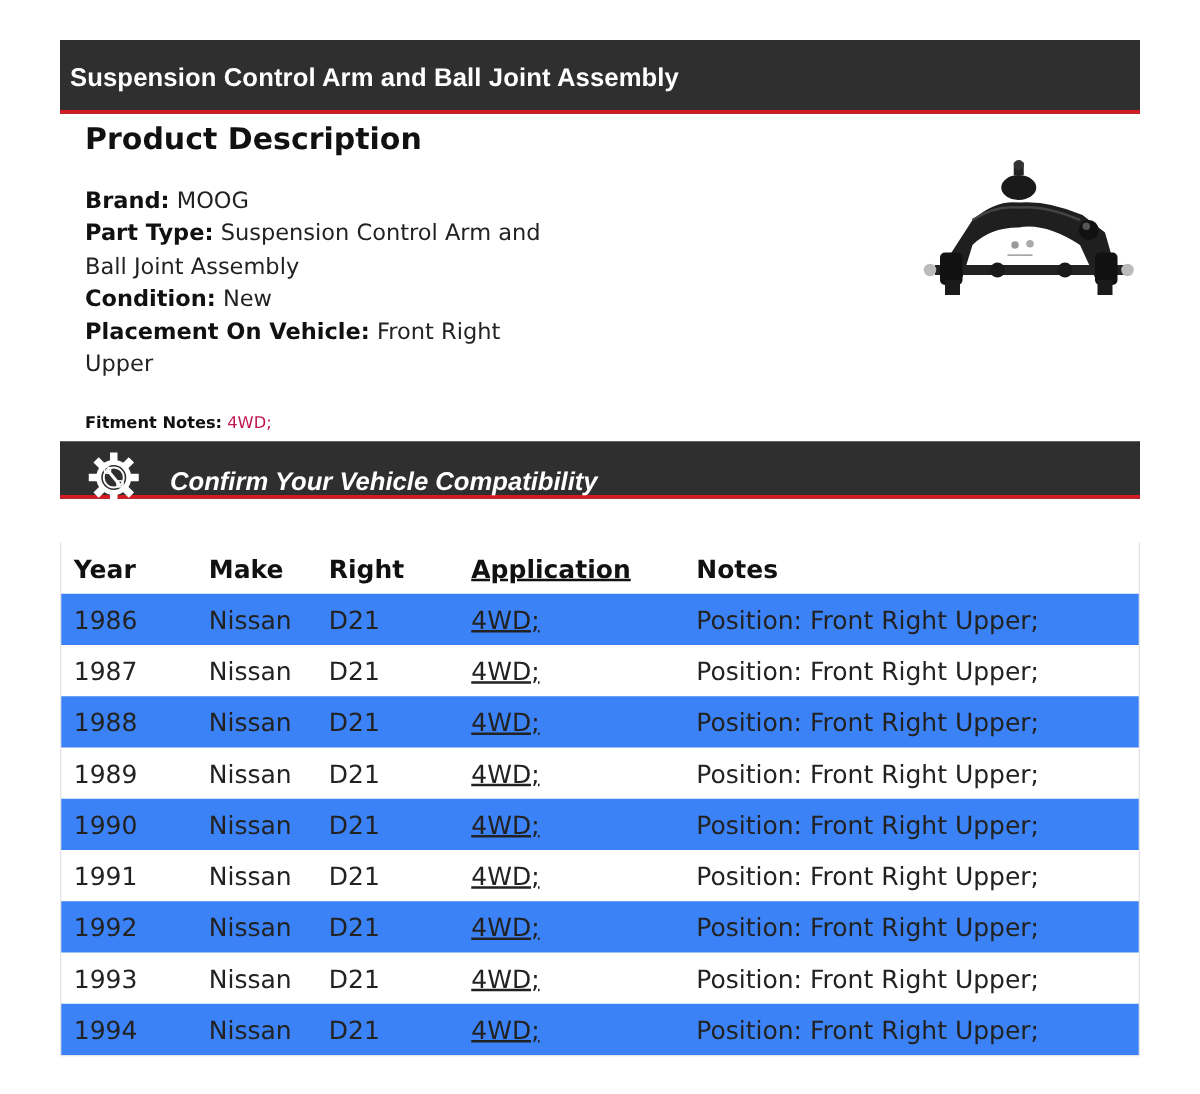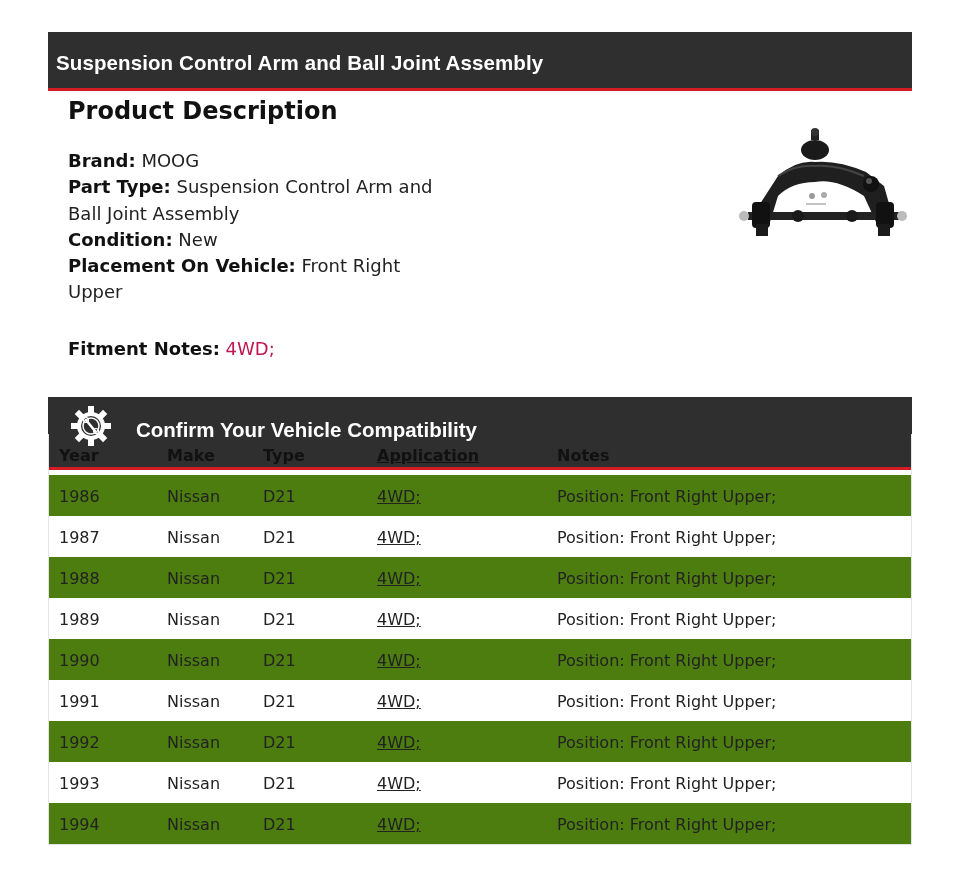--- a/index.html
+++ b/index.html
@@ -9,29 +9,29 @@
     border-bottom: 3px solid #d41b24; box-sizing: border-box; color: #fff;
     font-family: "Liberation Sans", sans-serif; font-weight: bold;
   }
   .banner1 { top: 32px; height: 59px; }
   .banner1 .btitle { position: absolute; left: 8px; top: 19px; font-size: 20.5px; letter-spacing: 0.1px; }
   .desc { position: absolute; left: 68px; top: 96px; width: 600px; }
   .desc h2 { margin: 0; font-size: 24px; font-weight: bold; line-height: 30px; }
   .fields { margin-top: 22px; font-size: 18px; line-height: 26.3px; width: 380px; }
   .fields .lab { font-weight: bold; }
   .fields .val { font-weight: normal; color: #222; }
-  .fitment { margin-top: 30px; font-size: 18px; line-height: 26px; }
+  .fitment { margin-top: 20px; font-size: 13px; line-height: 26px; }
   .fitment .val { color: #c0174e; }
   .product-img { position: absolute; left: 726px; top: 126px; width: 184px; height: 120px; }
-  .banner2 { top: 397px; height: 73px; }
+  .banner2 { top: 353px; height: 46px; font-style: italic; }
   .banner2 .gear { position: absolute; left: 22px; top: 8px; width: 42px; height: 42px; }
   .banner2 .btitle { position: absolute; left: 88px; top: 21px; font-size: 20.5px; }
   .tbl { position: absolute; left: 48px; top: 434px; width: 864px; border: 1px solid #e4e4e4; border-top: none; box-sizing: border-box; }
-  .row { height: 41px; position: relative; font-size: 16px; }
-  .row.alt { background: #4d7c0f; }
+  .row { height: 41px; position: relative; font-size: 20px; }
+  .row.alt { background: #3b82f6; }
   .row.head { height: 41px; font-weight: bold; }
   .cell { position: absolute; top: 0; line-height: 43px; color: #222; }
   .row.head .cell { line-height: 43px; color: #111; }
   .c0 { left: 10px; } .c1 { left: 118px; } .c2 { left: 214px; } .c3 { left: 328px; text-decoration: underline; } .c4 { left: 508px; }
 </style>
 </head>
 <body>
 
 <div class="banner banner1">
   <span class="btitle">Suspension Control Arm and Ball Joint Assembly</span>
@@ -101,21 +101,21 @@
       <circle cx="26" cy="26" r="2.5" fill="none" stroke="#fff" stroke-width="1.2"></circle>
     </svg>
   </span>
   <span class="btitle">Confirm Your Vehicle Compatibility</span>
 </div>
 
 <div class="tbl">
   <div class="row head">
     <span class="cell c0">Year</span>
     <span class="cell c1">Make</span>
-    <span class="cell c2">Type</span>
+    <span class="cell c2">Right</span>
     <span class="cell c3">Application</span>
     <span class="cell c4">Notes</span>
   </div>
   <div class="row alt">
     <span class="cell c0">1986</span>
       <span class="cell c1">Nissan</span>
       <span class="cell c2">D21</span>
       <span class="cell c3">4WD;</span>
       <span class="cell c4">Position: Front Right Upper;</span>
   </div>

